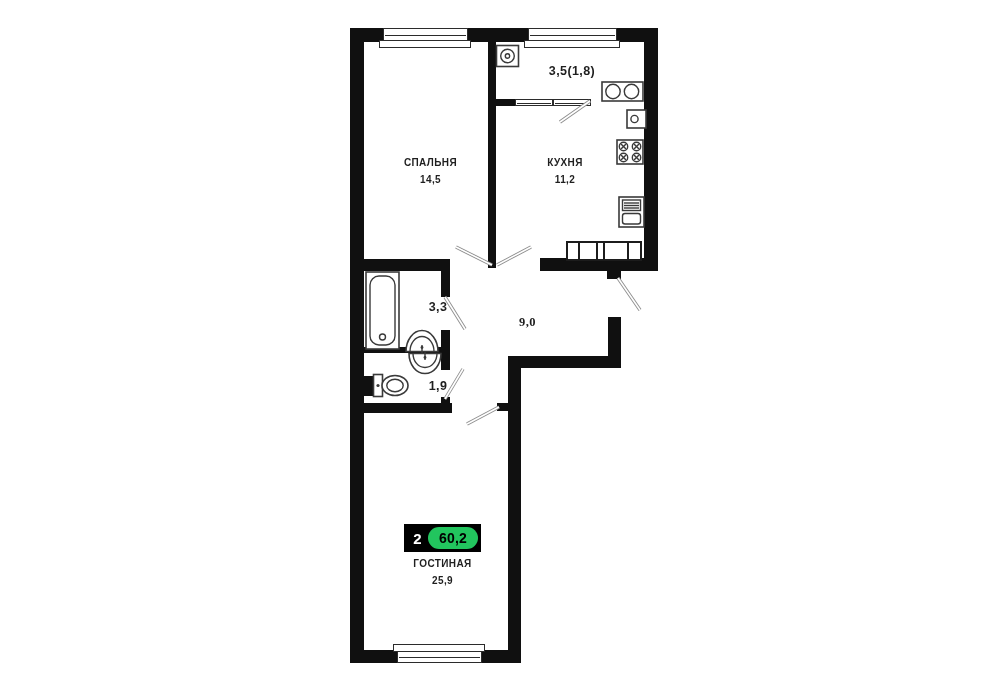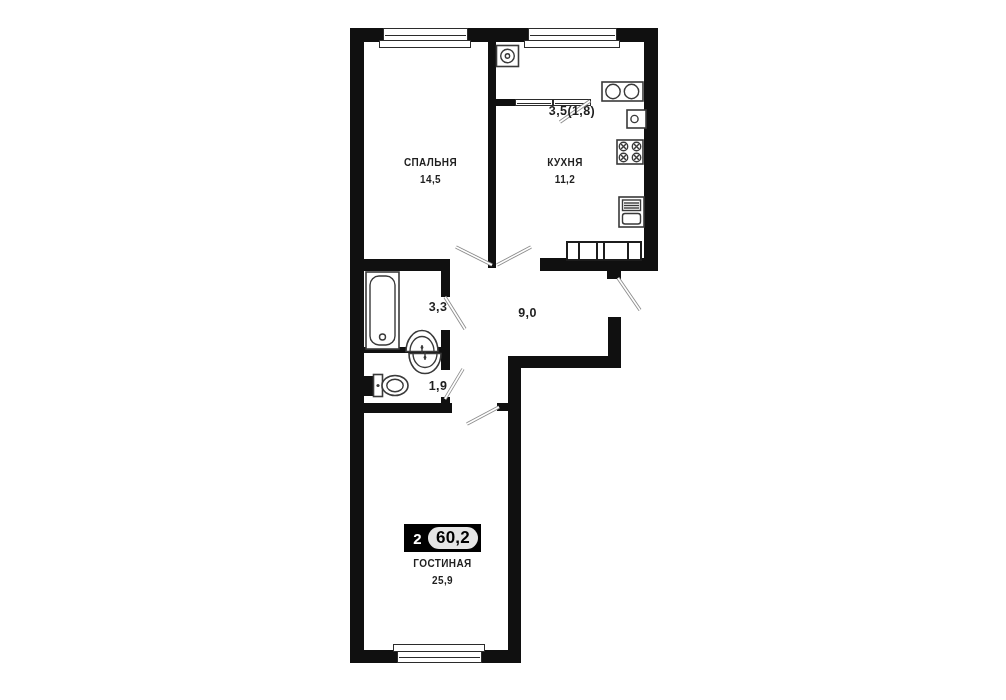--- a/index.html
+++ b/index.html
@@ -9,21 +9,21 @@
   .win{position:absolute;background:#ffffff;border:1.5px solid #2b2b2b;box-sizing:border-box;}
   .win::after{content:"";position:absolute;left:1px;right:1px;top:50%;border-top:1.3px solid #2b2b2b;}
   .sill{position:absolute;background:#ffffff;border:1.3px solid #2b2b2b;box-sizing:border-box;}
   .lbl{position:absolute;font-weight:700;color:#1f1f1f;text-align:center;letter-spacing:.4px;
        font-size:10px;line-height:15px;white-space:nowrap;}
   .lbl.small{font-size:12.5px;}
   .badge{position:absolute;left:404px;top:524px;width:77px;height:28px;background:#000000;
          display:flex;align-items:stretch;padding:3px;box-sizing:border-box;}
   .badge-rooms{width:21px;background:#000000;color:#ffffff;font-size:15px;font-weight:700;
          display:flex;align-items:center;justify-content:center;}
-  .badge-area{flex:1;background:#e5e5e5;color:#000000;font-size:17px;font-weight:700;
+  .badge-area{flex:1;background:#22c55e;color:#000000;font-size:14px;font-weight:700;
          display:flex;align-items:center;justify-content:center;letter-spacing:.2px;border-radius:11px;}
   svg .fx{fill:#ffffff;stroke:#3a3a3a;stroke-width:1.6;}
   svg .fxl{fill:none;stroke:#3a3a3a;stroke-width:1.4;}
   svg .door-outer{stroke:#8d8d8d;stroke-width:3.4;}
   svg .door-inner{stroke:#ffffff;stroke-width:1.6;}
 </style>
 </head>
 <body>
 
 <div id="canvas">
@@ -165,23 +165,23 @@
       <circle cx="378" cy="385.5" r="1.6" fill="#3a3a3a"></circle>
     </g>
   </svg>
 
   <div class="lbl" style="left:368px;top:155px;width:125px;">СПАЛЬНЯ</div>
   <div class="lbl" style="left:368px;top:172px;width:125px;">14,5</div>
 
   <div class="lbl" style="left:505px;top:155px;width:120px;">КУХНЯ</div>
   <div class="lbl" style="left:505px;top:172px;width:120px;">11,2</div>
 
-  <div class="lbl small" style="left:518px;top:64px;width:108px;margin-top:40px;">3,5(1,8)</div>
+  <div class="lbl small" style="left:518px;top:64px;width:108px;">3,5(1,8)</div>
   <div class="lbl small" style="left:408px;top:300px;width:60px;">3,3</div>
-  <div class="lbl small" style="left:495px;top:306px;width:65px;">9,0</div>
+  <div class="lbl small" style="left:495px;top:315px;width:65px;font-family:Liberation Serif, serif;">9,0</div>
   <div class="lbl small" style="left:408px;top:379px;width:60px;">1,9</div>
 
   <div class="badge">
     <div class="badge-rooms">2</div>
     <div class="badge-area">60,2</div>
   </div>
 
   <div class="lbl" style="left:380px;top:556px;width:125px;">ГОСТИНАЯ</div>
   <div class="lbl" style="left:380px;top:573px;width:125px;">25,9</div>
 

